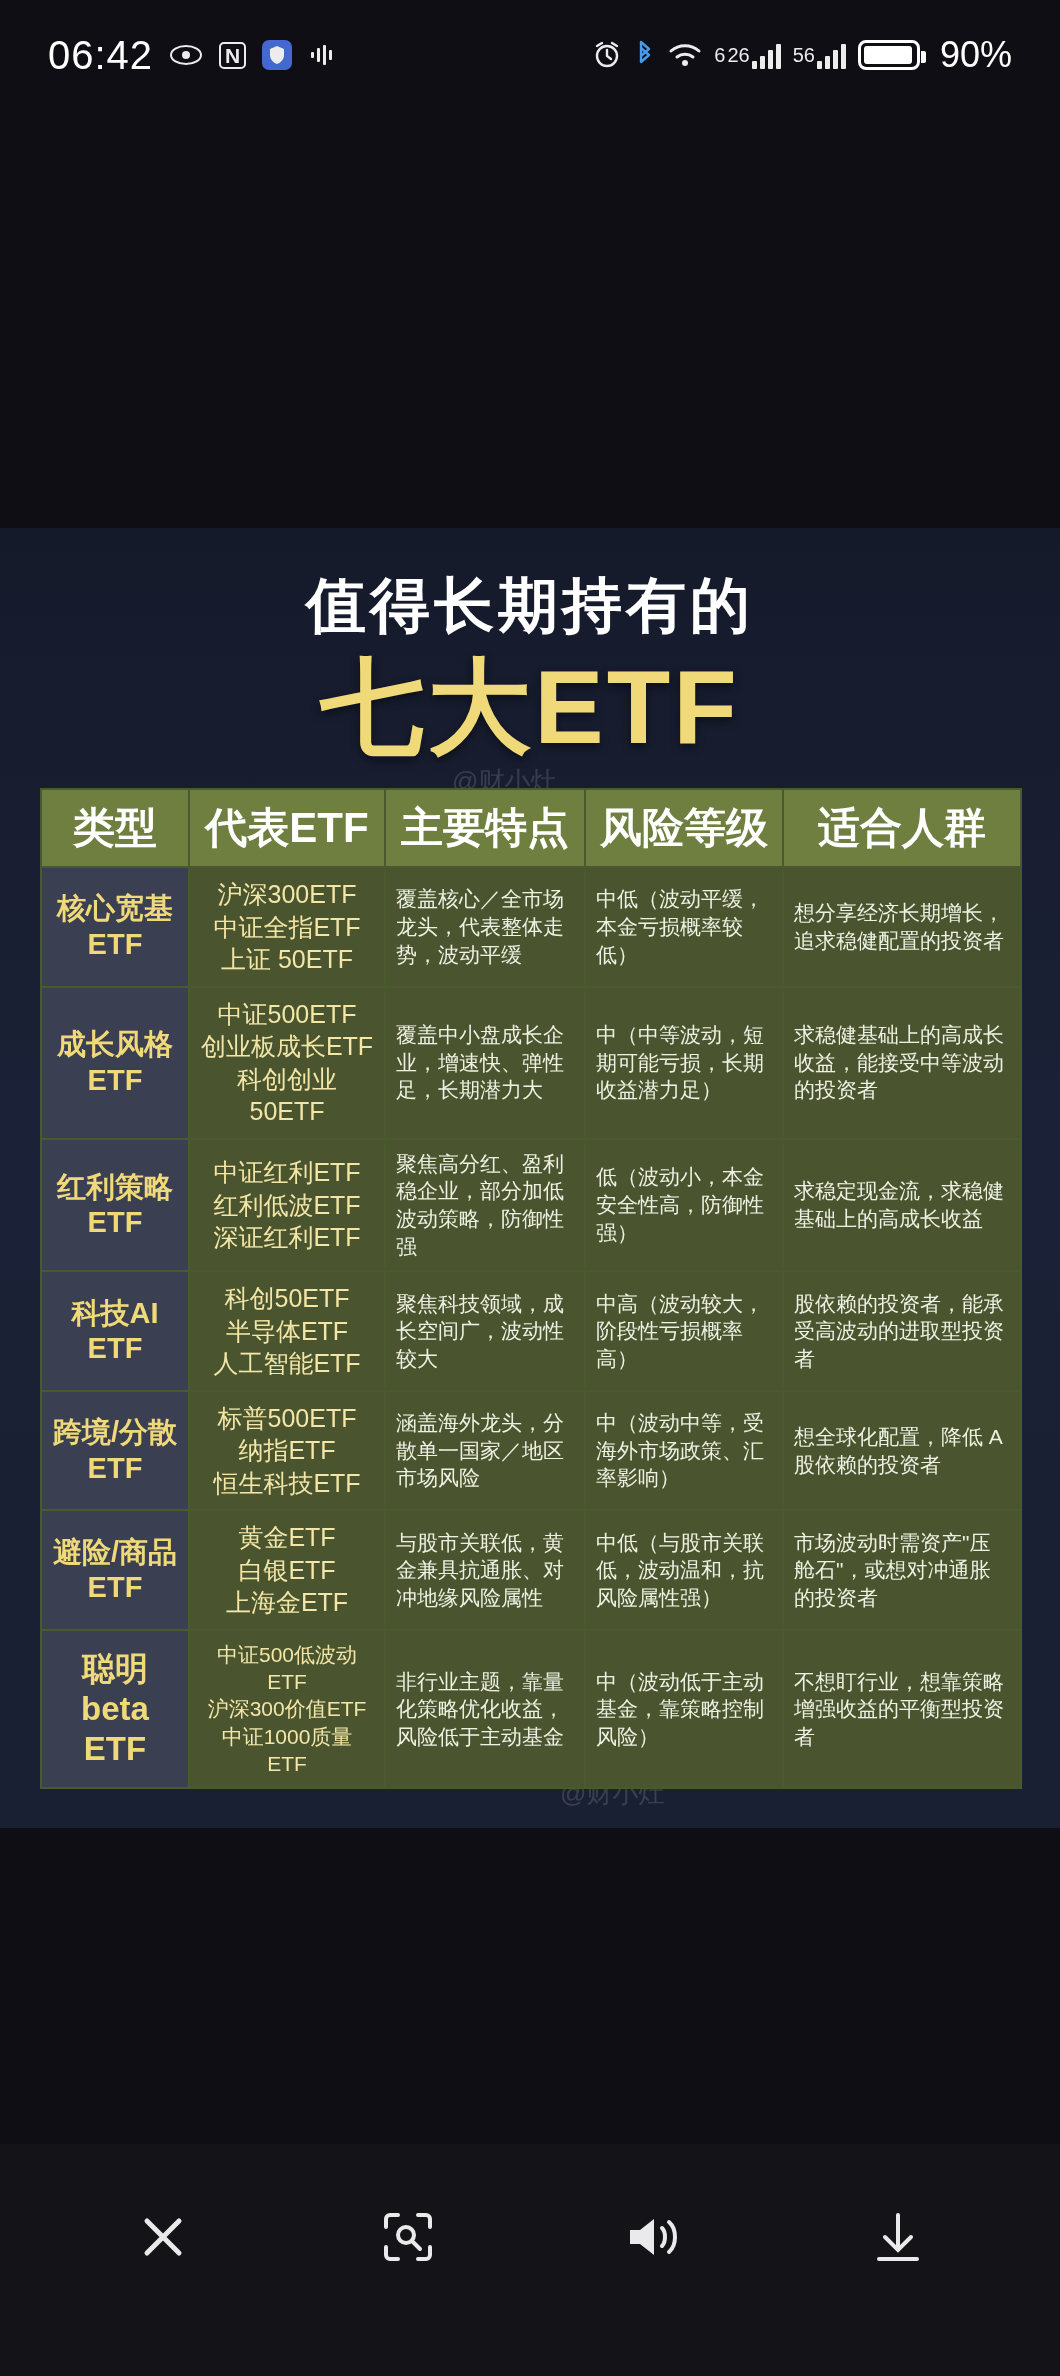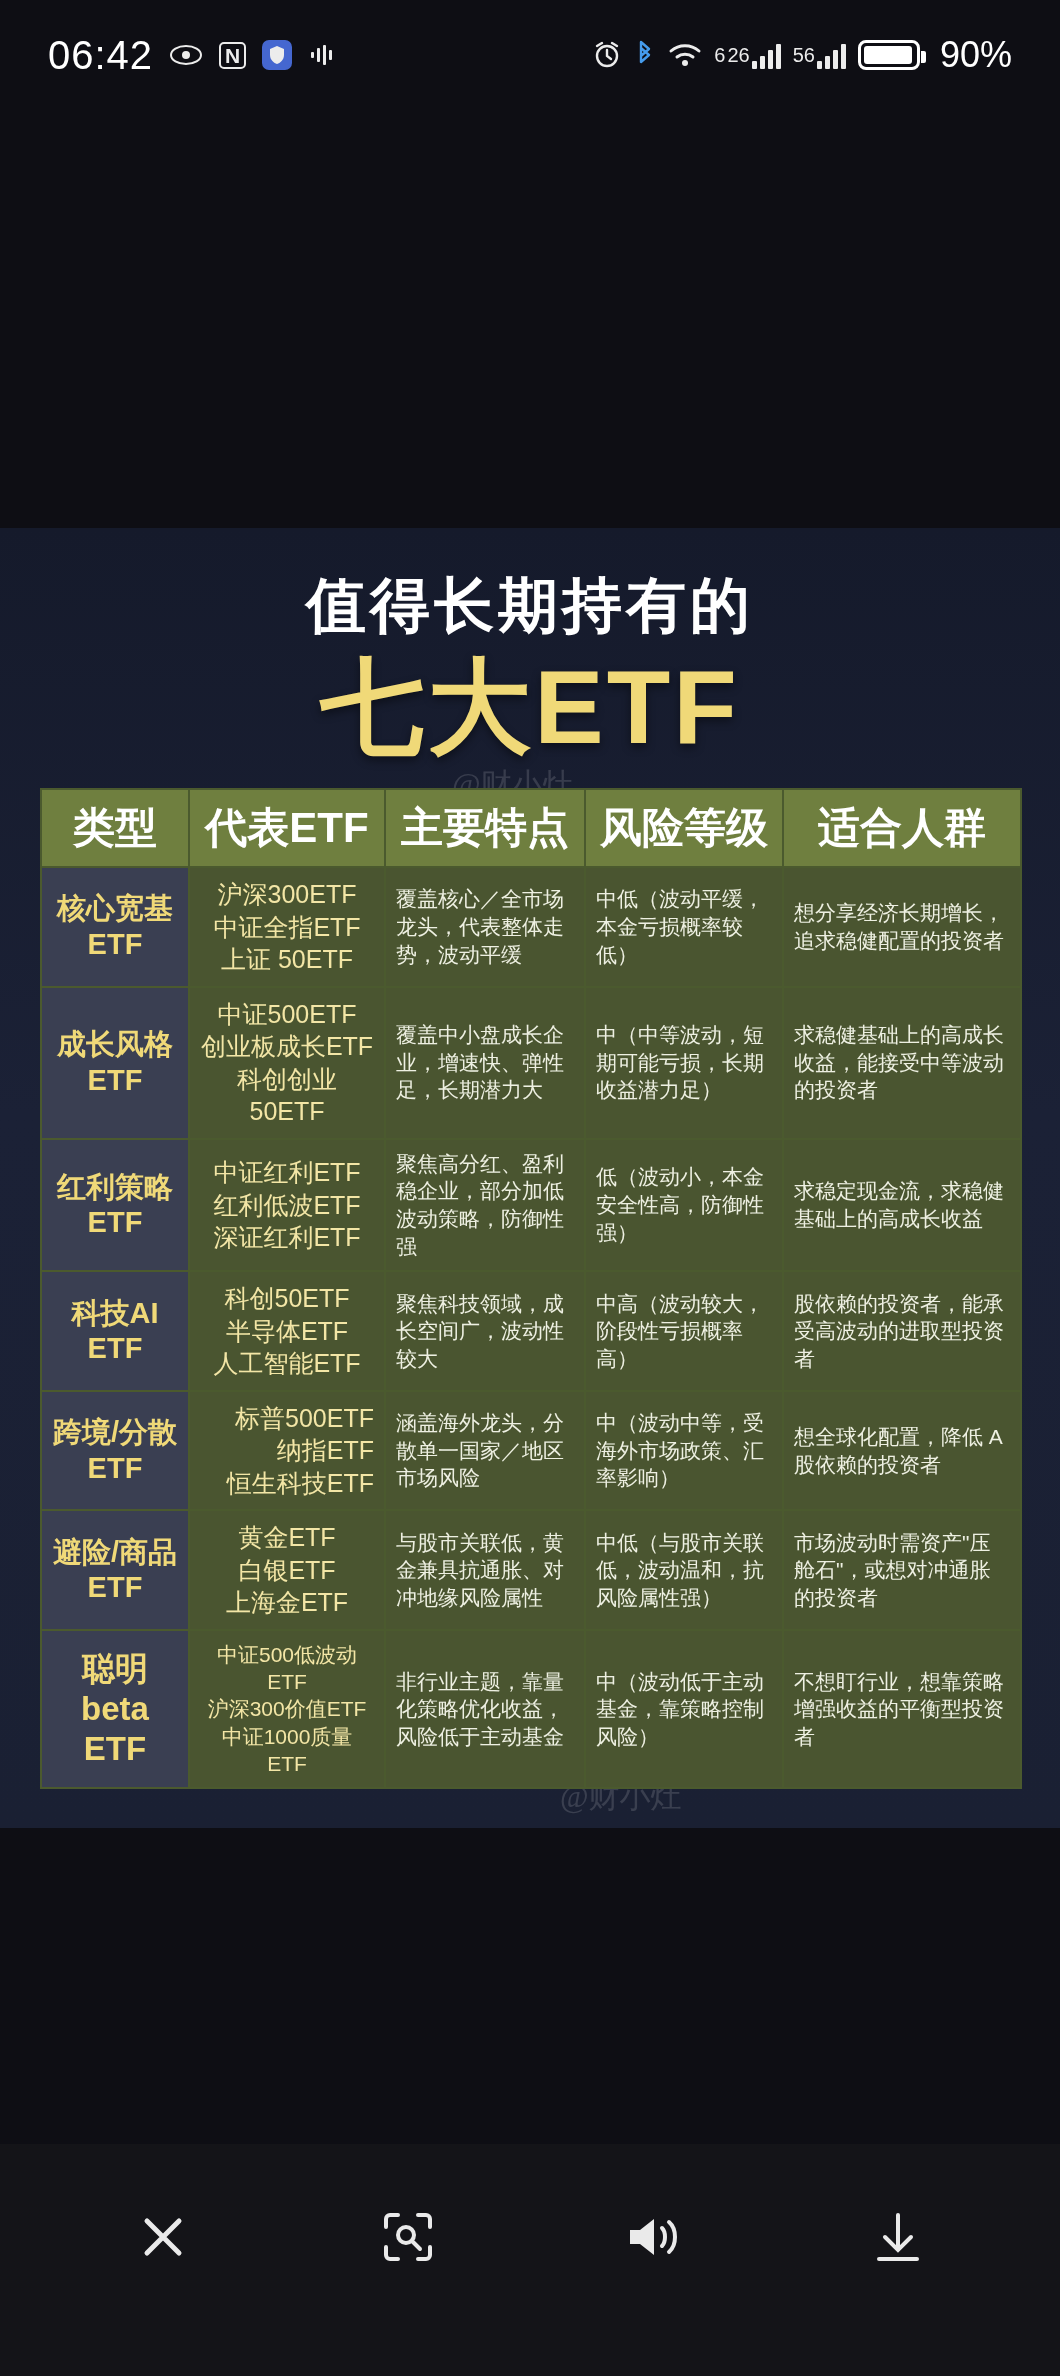--- a/index.html
+++ b/index.html
@@ -86,24 +86,23 @@
     font-weight: 800;
     letter-spacing: 3px;
     margin-top: 6px;
     line-height: 1.05;
     text-shadow: 0 4px 10px rgba(0,0,0,.45);
   }
 
   .watermark {
     position: absolute;
     color: rgba(255,255,255,.14);
-    font-size: 31px;
+    font-size: 26px;
     pointer-events: none;
     white-space: nowrap;
-    font-family: Liberation Serif, serif;
   }
   .wm1 { top: 236px; left: 452px; }
   .wm2 { top: 718px; left: 160px; }
   .wm3 { top: 1006px; left: 700px; }
   .wm4 { top: 1248px; left: 560px; }
 
   
   .tbl-wrap {
     position: absolute;
     left: 40px;
@@ -315,21 +314,21 @@
               <td class="cat">科技AI ETF</td>
               <td class="rep" style="white-space: pre-line;">科创50ETF
 半导体ETF
 人工智能ETF</td>
               <td class="body">聚焦科技领域，成长空间广，波动性较大</td>
               <td class="body">中高（波动较大，阶段性亏损概率高）</td>
               <td class="body">股依赖的投资者，能承受高波动的进取型投资者</td>
             </tr>
             <tr>
               <td class="cat">跨境/分散 ETF</td>
-              <td class="rep" style="white-space: pre-line; text-align: right;">标普500ETF
+              <td class="rep" style="white-space: pre-line;">标普500ETF
 纳指ETF
 恒生科技ETF</td>
               <td class="body">涵盖海外龙头，分散单一国家／地区市场风险</td>
               <td class="body">中（波动中等，受海外市场政策、汇率影响）</td>
               <td class="body">想全球化配置，降低 A 股依赖的投资者</td>
             </tr>
             <tr>
               <td class="cat">避险/商品 ETF</td>
               <td class="rep" style="white-space: pre-line;">黄金ETF
 白银ETF

